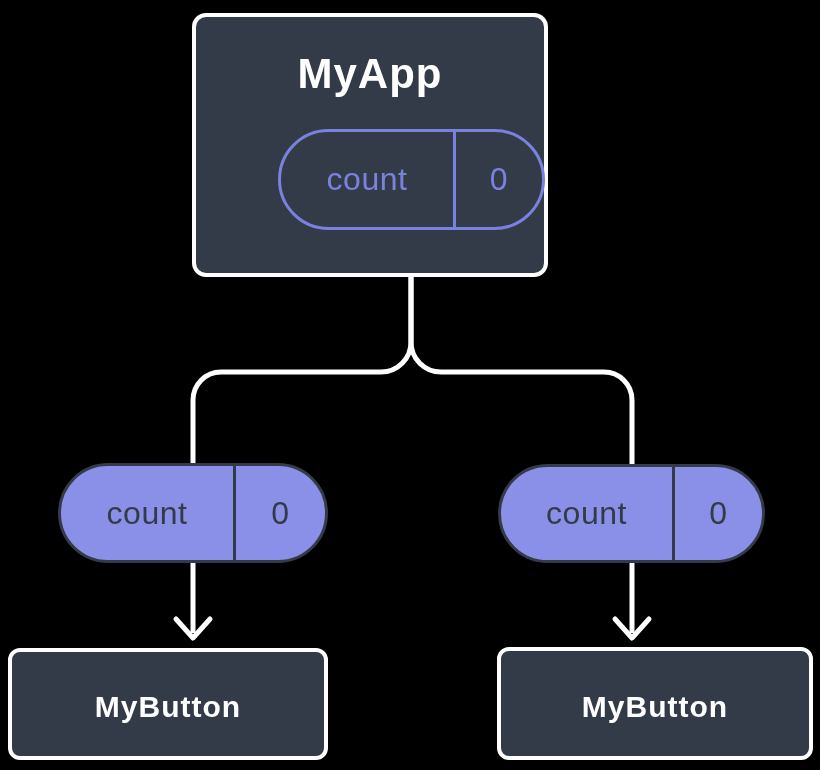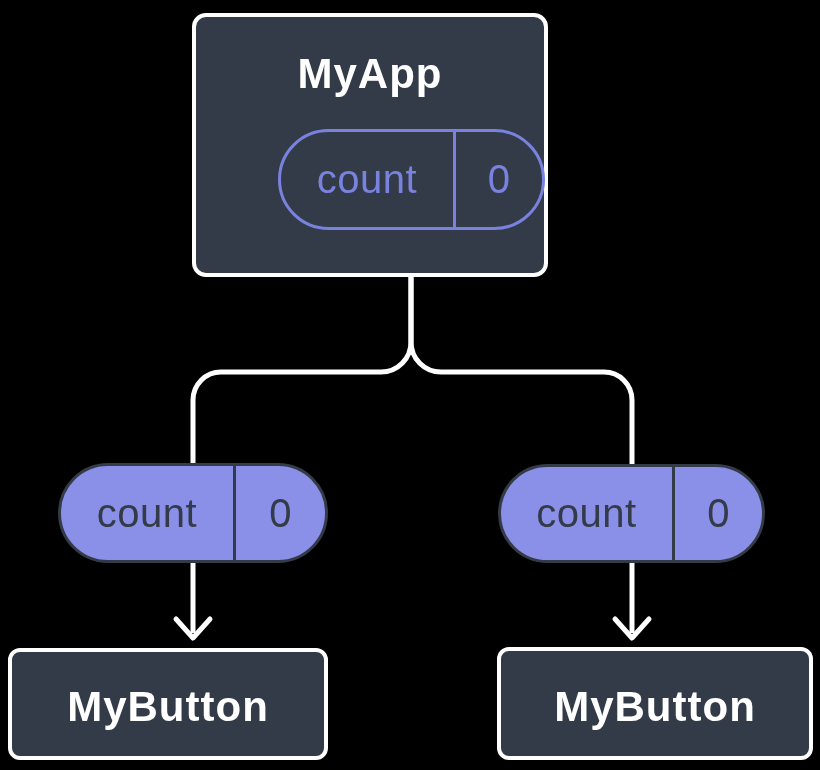--- a/index.html
+++ b/index.html
@@ -54,34 +54,34 @@
     font-size: 42px;
     font-weight: bold;
     letter-spacing: 1px;
     line-height: 50px;
   }
   .box.child {
     border-radius: 12px;
     display: flex;
     align-items: center;
     justify-content: center;
-    font-size: 42px;
+    font-size: 30px;
     font-weight: bold;
     letter-spacing: 1px;
     padding-top: 6px;
   }
   .box.child.left  { left: 8px;   top: 648px; width: 320px; height: 112px; }
   .box.child.right { left: 497px; top: 647px; width: 316px; height: 113px; }
 
   .pill {
     position: absolute;
     box-sizing: border-box;
     display: flex;
     align-items: stretch;
-    font-size: 40px;
+    font-size: 32px;
     letter-spacing: 0.5px;
   }
   .pill .seg {
     display: flex;
     align-items: center;
     justify-content: center;
   }
   .pill .seg.name { width: 172px; }
   .pill .seg.value { flex: 1; }
 

